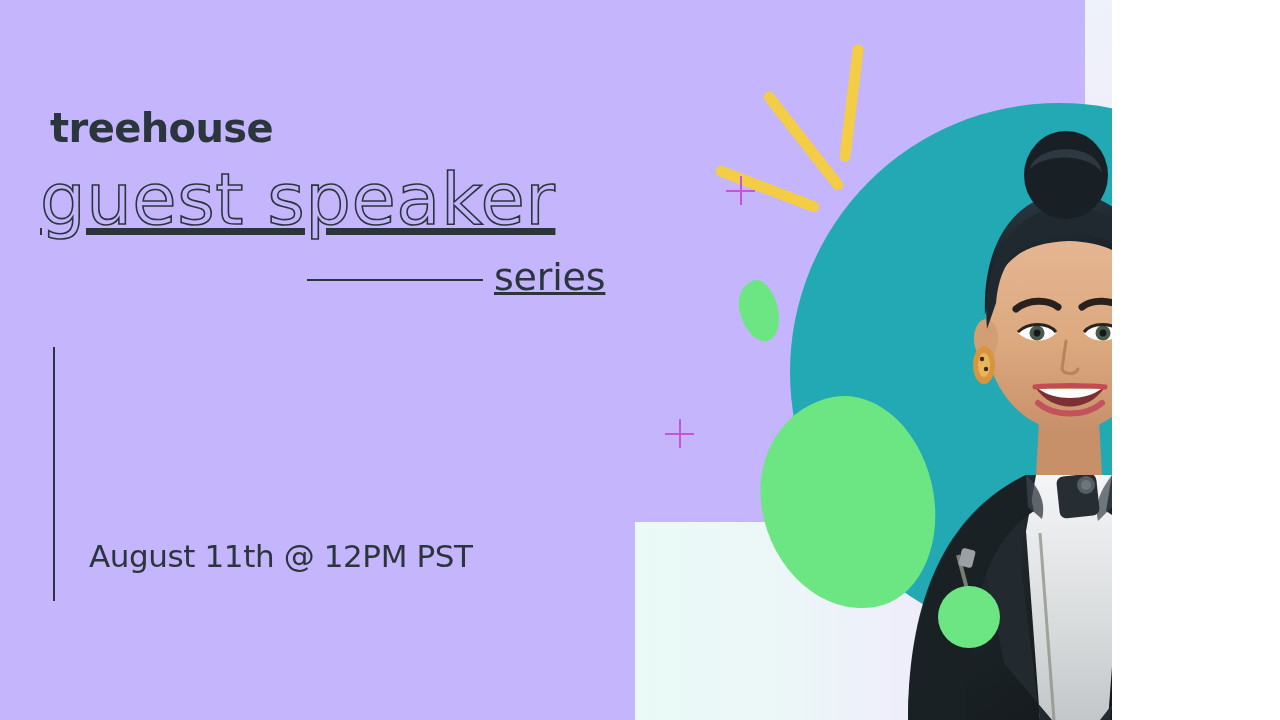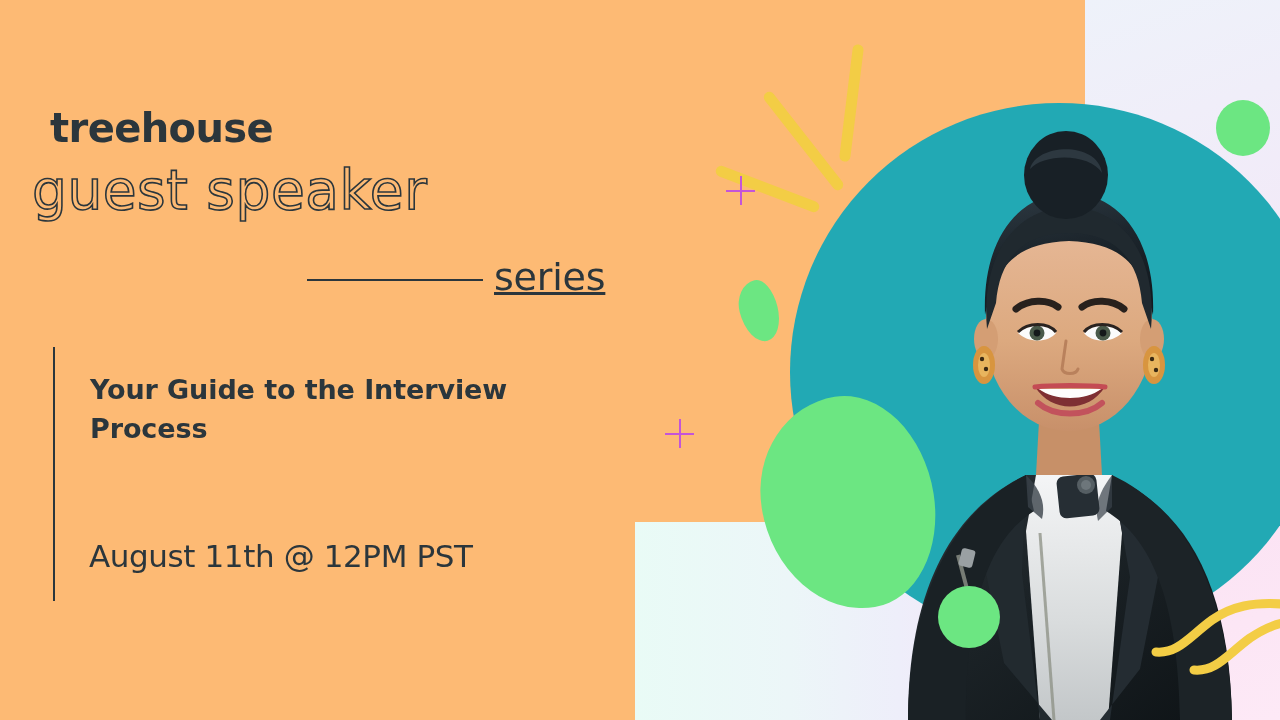--- a/index.html
+++ b/index.html
@@ -6,24 +6,24 @@
   html, body {
     margin: 0;
     padding: 0;
     background: #ffffff;
   }
   body {
     font-family: "DejaVu Sans", "Liberation Sans", sans-serif;
   }
   #stage {
     position: relative;
-    width: 1280px;
+    width: 1112px;
     height: 720px;
     overflow: hidden;
-    background: #fdba74;
+    background: #c4b5fd;
   }
 
   
   .panel-right {
     position: absolute;
     left: 1085px;
     top: 0;
     width: 195px;
     height: 720px;
     background: linear-gradient(160deg, #eef2fa 0%, #f2eaf8 38%, #fbe3f4 72%, #fde9f6 100%);
@@ -127,33 +127,34 @@
     left: 50px;
     top: 108px;
     font-size: 40px;
     font-weight: 600;
     letter-spacing: -0.6px;
     color: #2b363c;
     line-height: 1;
   }
   .headline-outline {
     position: absolute;
-    left: 32px;
+    left: 40px;
     top: 163px;
-    font-size: 55px;
+    font-size: 72px;
     font-weight: 400;
     letter-spacing: 0.5px;
     line-height: 1;
     color: transparent;
     -webkit-text-stroke: 1.6px #2b363c;
     text-shadow:
       -1px 0 #2b363c,  1px 0 #2b363c,
        0 -1px #2b363c, 0  1px #2b363c,
       -1px -1px #2b363c, 1px -1px #2b363c,
       -1px 1px #2b363c, 1px 1px #2b363c;
+    text-decoration: underline;
   }
   
   .headline-outline span {
     color: transparent;
     -webkit-text-stroke: 1.6px #2b363c;
     text-shadow: none;
     paint-order: stroke fill;
   }
   .series-rule {
     position: absolute;
@@ -356,16 +357,15 @@
 
   <div class="brand">treehouse</div>
 
   <div class="headline-outline"><span>guest speaker</span></div>
 
   <div class="series-rule"></div>
   <div class="series-word">series</div>
 
   <div class="vrule"></div>
 
-  <div class="talk-title">Your Guide to the Interview Process</div>
   <div class="datetime">August 11th @ 12PM PST</div>
 
 </div>
 
 </body></html>

